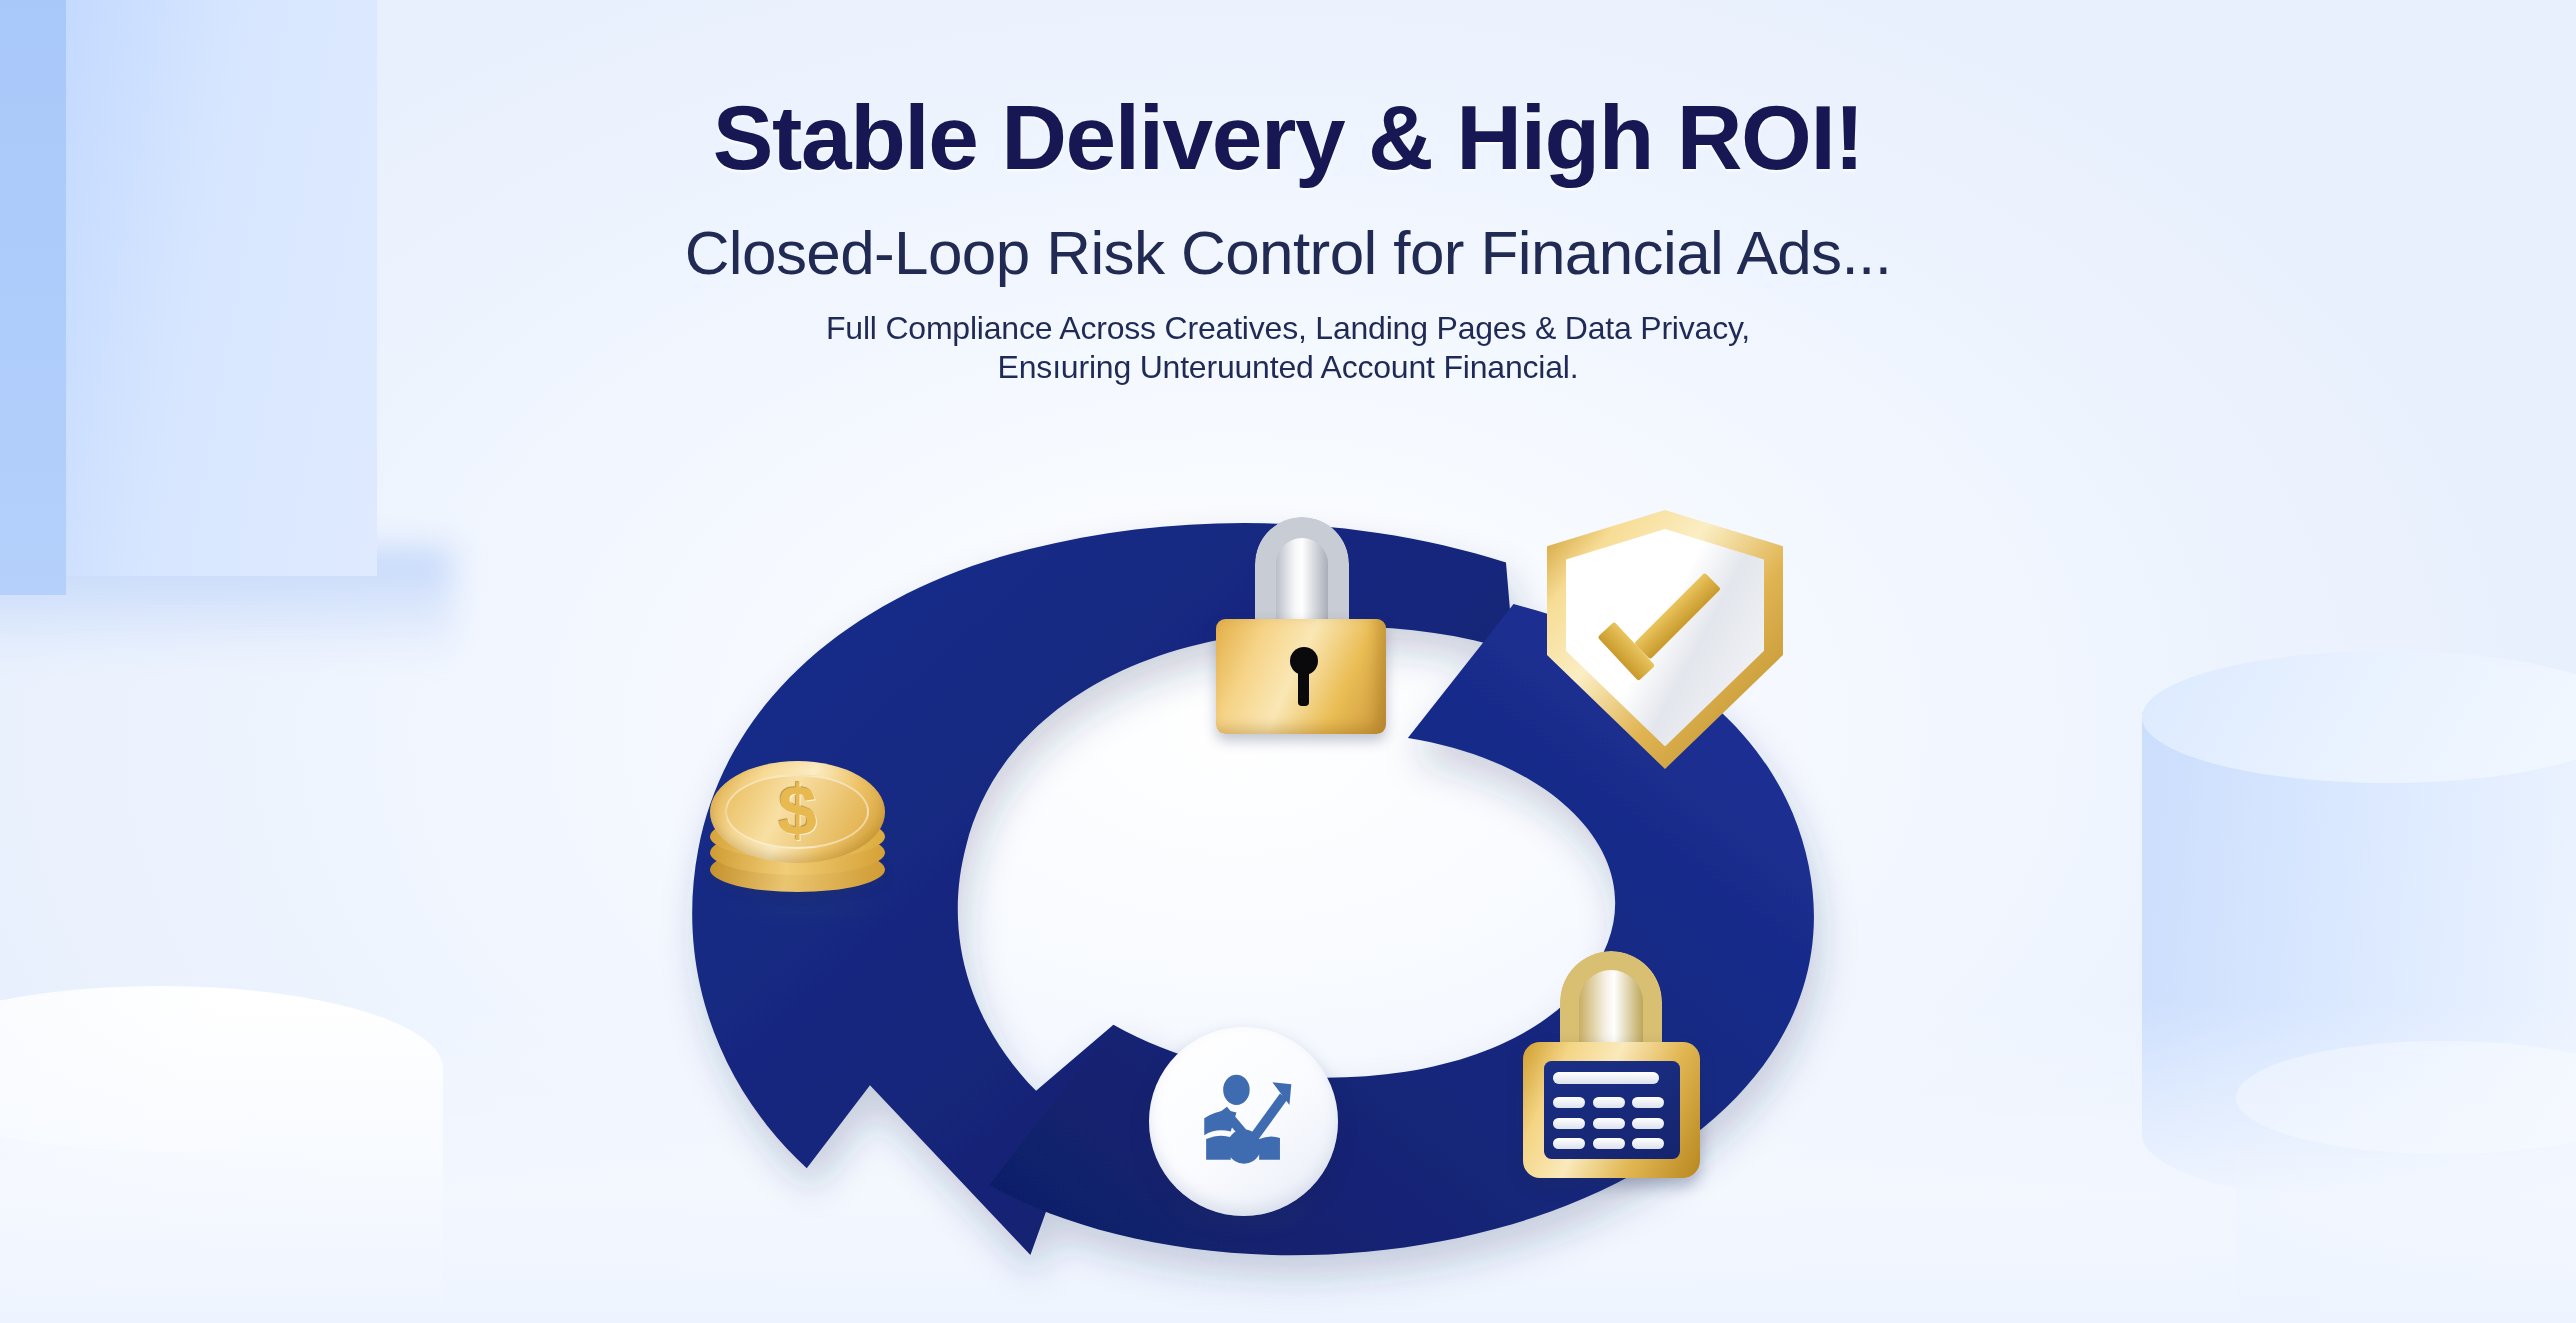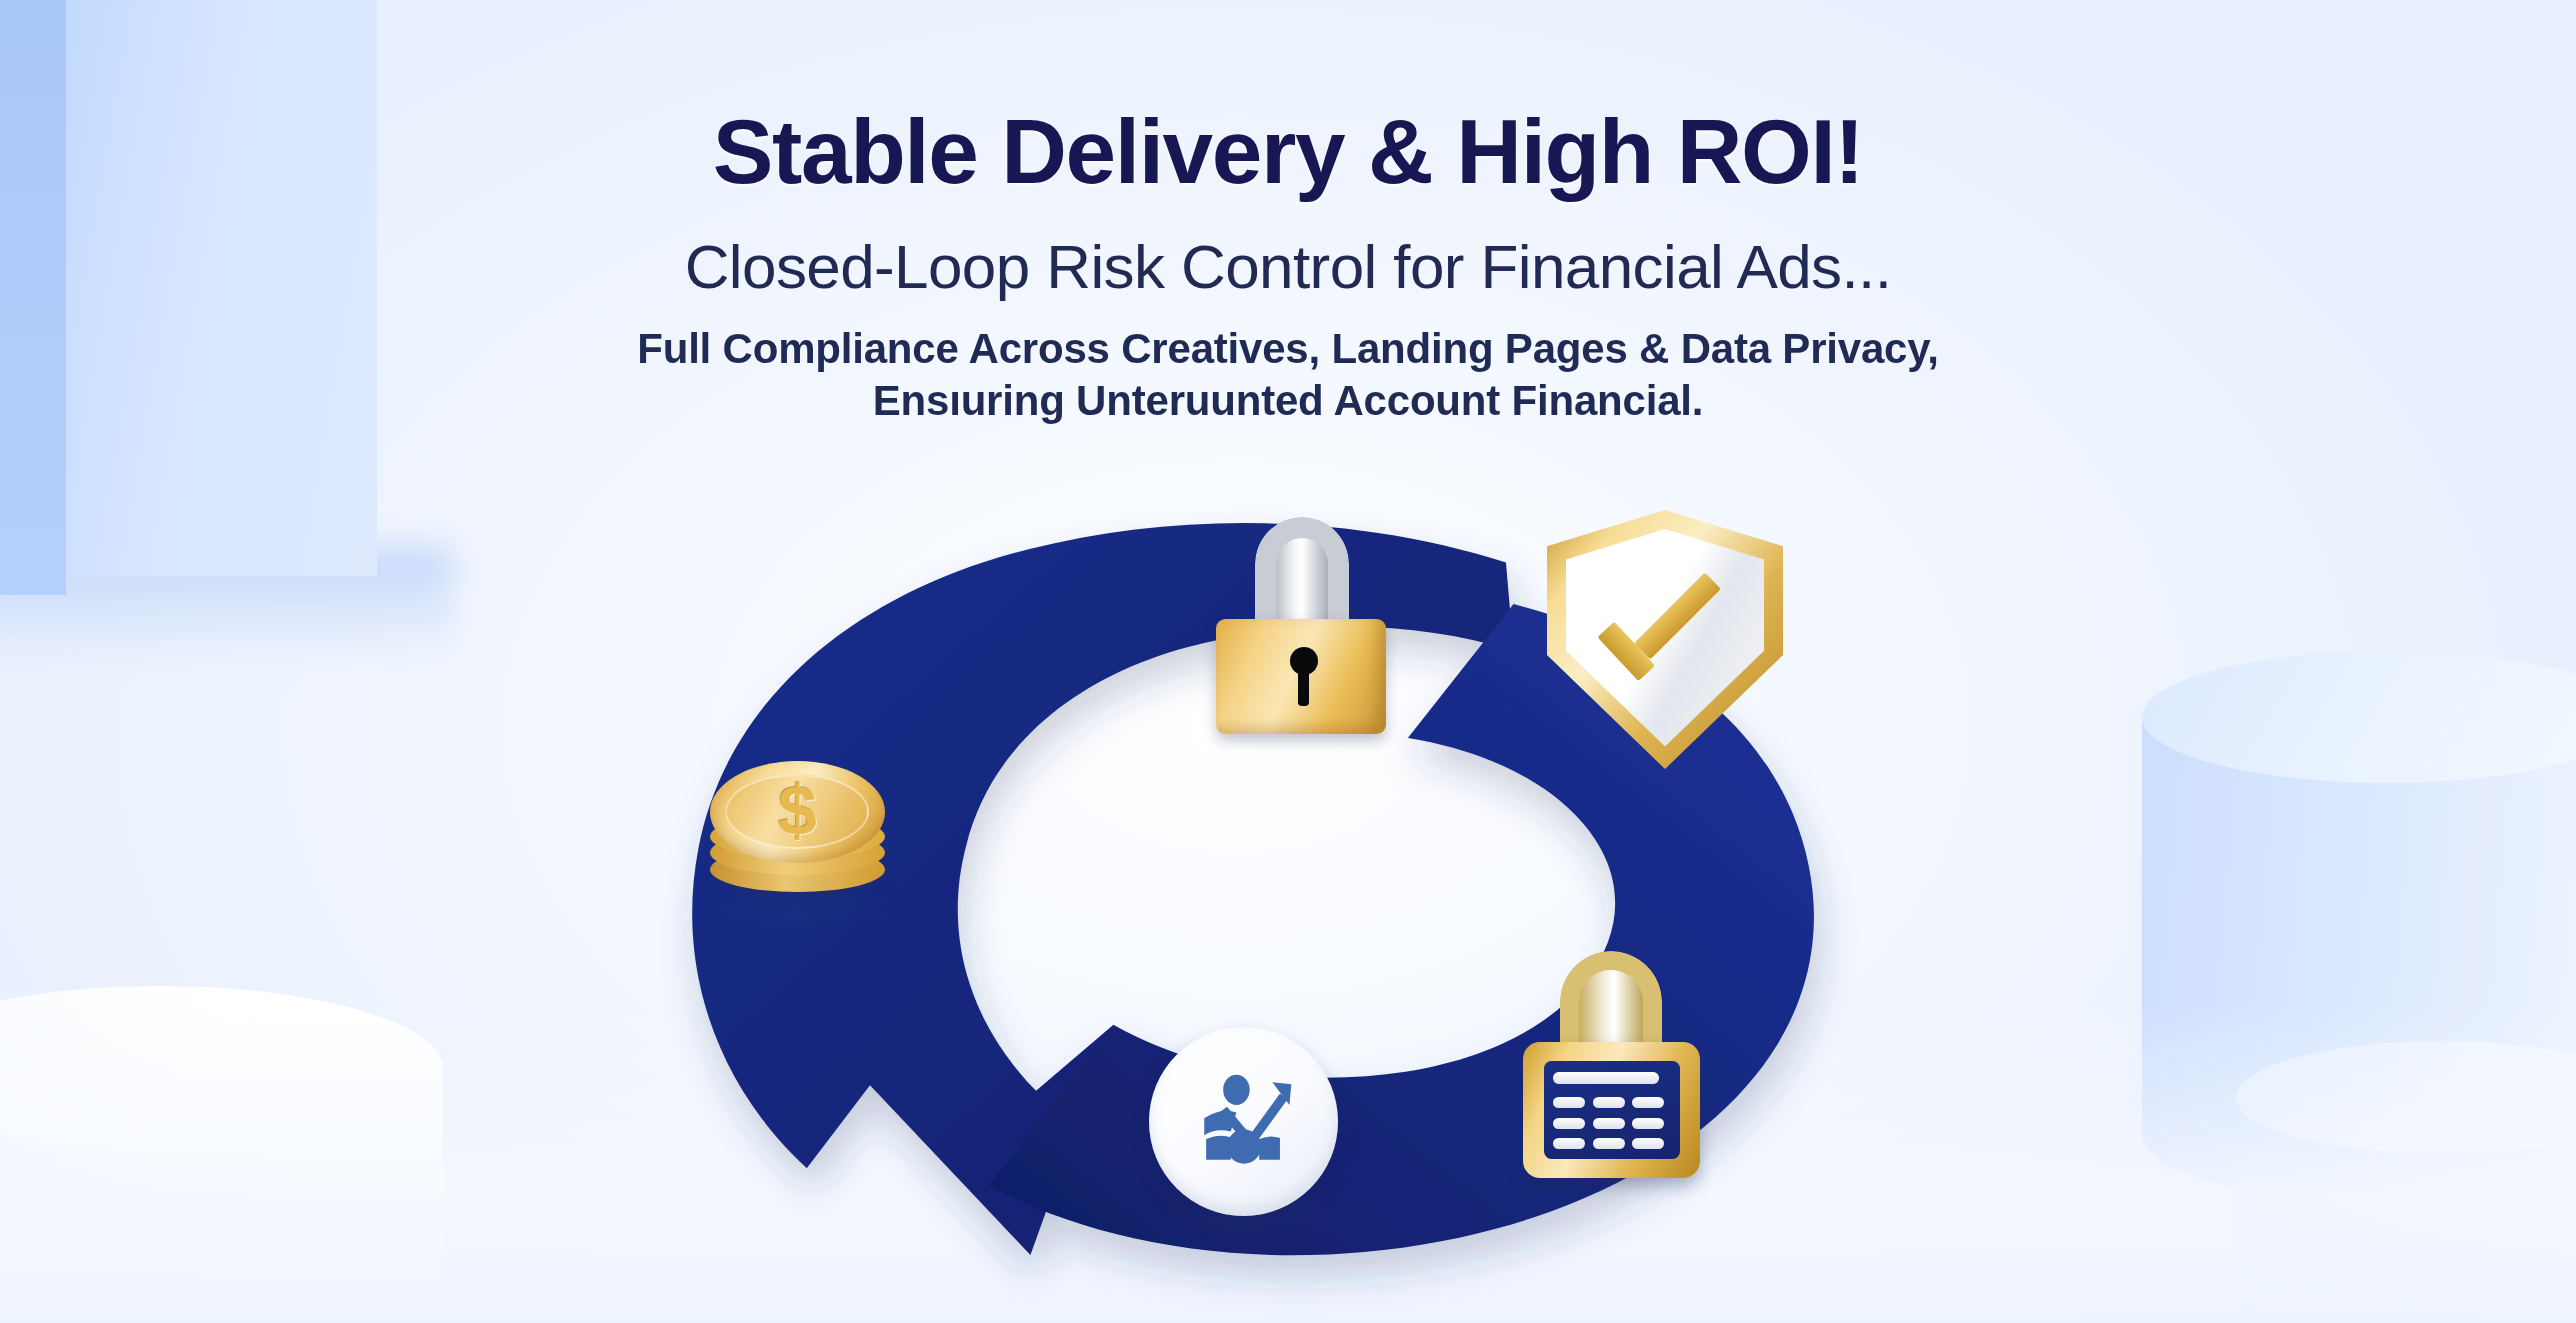--- a/index.html
+++ b/index.html
@@ -89,21 +89,21 @@
   }
   .floor-haze {
     position:absolute;
     left:0; bottom:0; width:2576px; height:321px;
     background:linear-gradient(180deg,rgba(255,255,255,0) 0%,rgba(244,248,255,.85) 60%,rgba(238,244,255,1) 100%);
   }
 
   
   .text-block {
     position:absolute;
-    left:0; top:105px; width:2576px;
+    left:0; top:91px; width:2576px;
     text-align:center;
     z-index:6;
   }
   .headline {
     font-size:91px;
     font-weight:700;
     letter-spacing:-1.4px;
     color:#171753;
     line-height:1.04;
     text-shadow:0 1.9px 2.8px rgba(255,255,255,.85);
@@ -111,22 +111,22 @@
   .subhead {
     margin-top:33px;
     font-size:62px;
     font-weight:400;
     letter-spacing:-0.6px;
     color:#212a52;
     line-height:1.1;
   }
   .support {
     margin-top:22.6px;
-    font-size:42px;
-    font-weight:700;
+    font-size:32px;
+    font-weight:400;
     letter-spacing:-0.2px;
     color:#1f2a55;
     line-height:1.22;
   }
 
   
   #loop {
     position:absolute;
     left:0; top:0;
     width:2576px; height:1324px;

